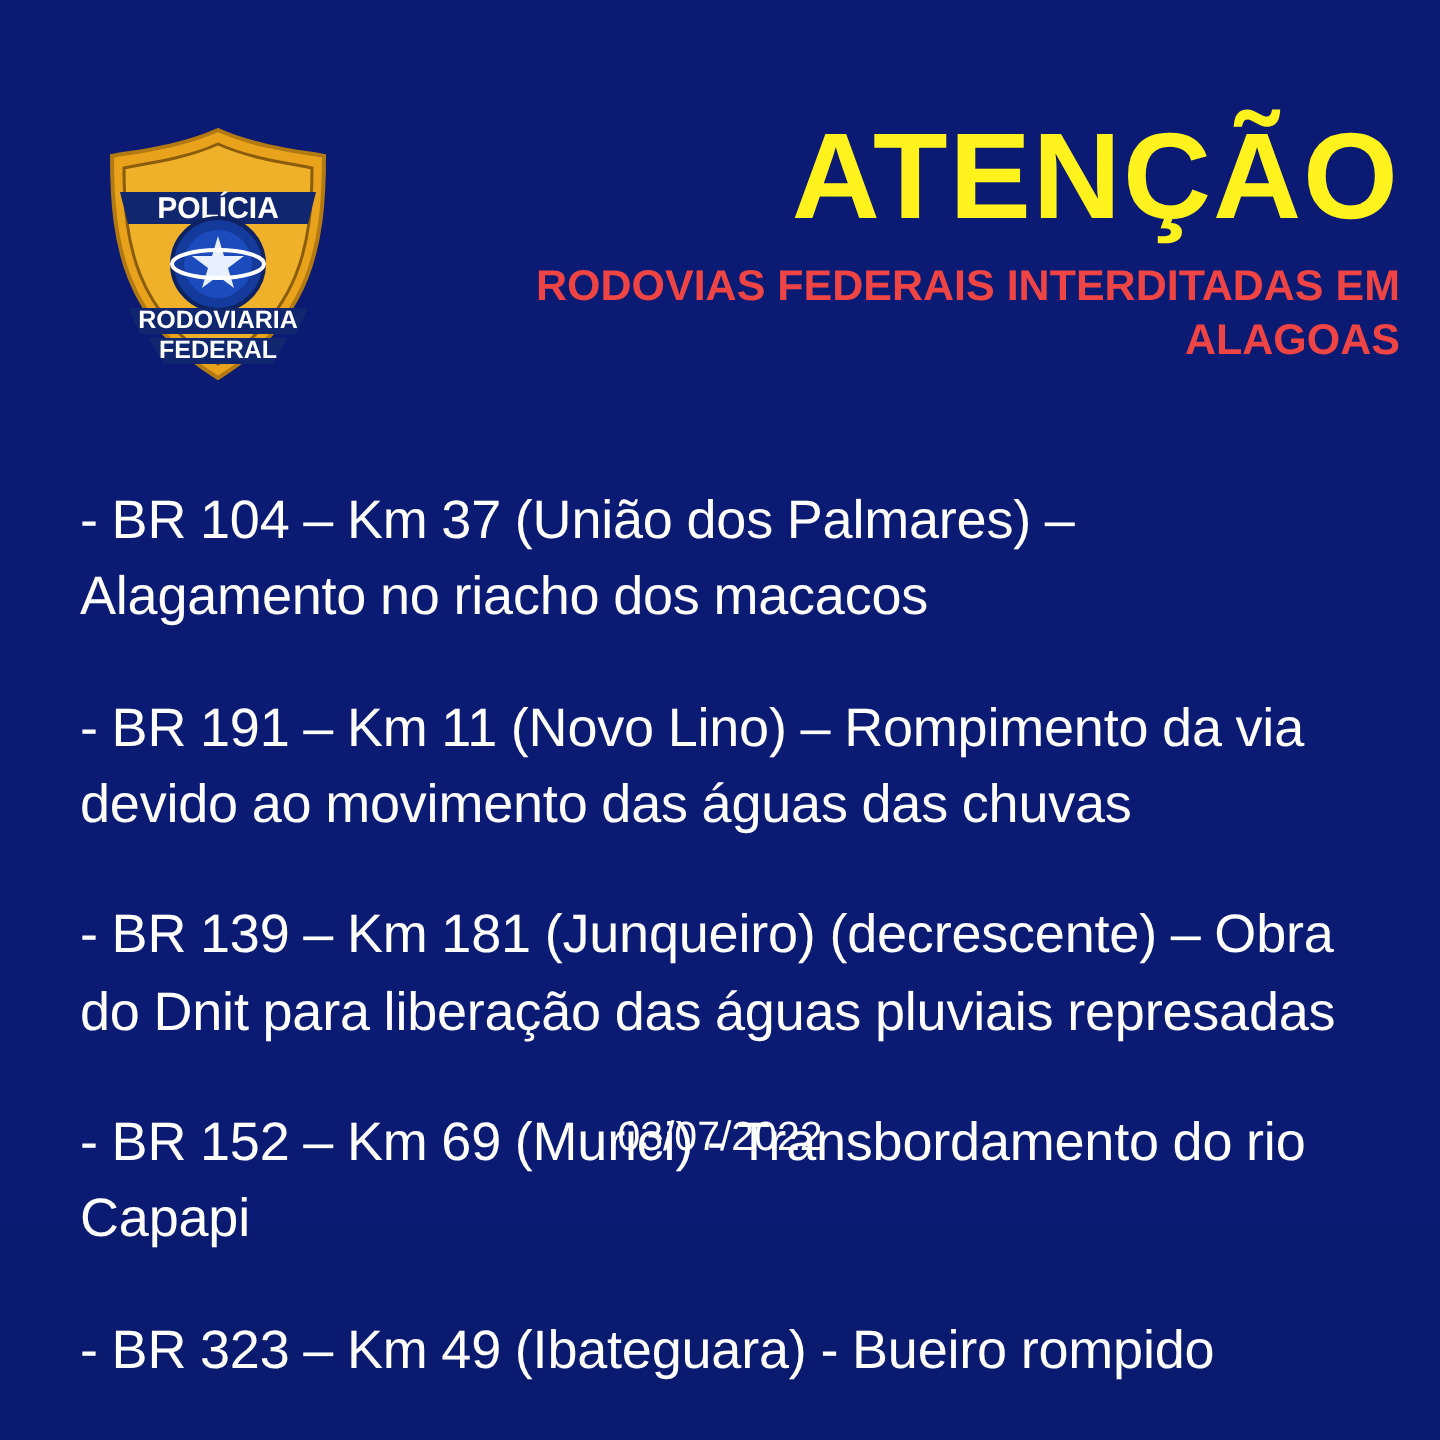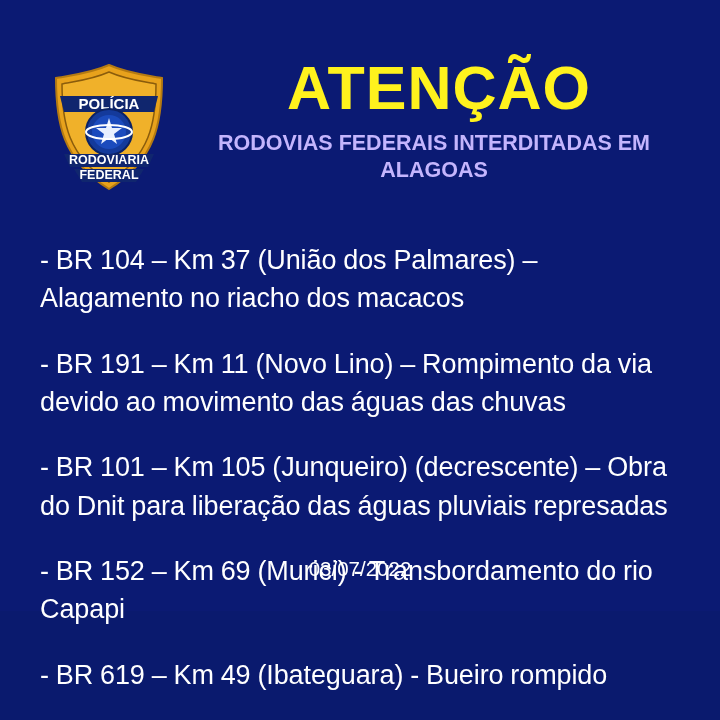--- a/index.html
+++ b/index.html
@@ -39,39 +39,39 @@
     height: 130px;
   }
 
   .logo svg { display: block; }
 
   .title-block {
     position: absolute;
     left: 150px;
     right: 20px;
     top: 56px;
-    text-align: center;
+    text-align: right;
   }
 
   .atencao {
     font-size: 61px;
     font-weight: bold;
     color: #fff21d;
     letter-spacing: 1px;
     line-height: 1.05;
     margin: 0;
     padding-left: 28px;
   }
 
   .subtitle {
     margin: 10px 0 0 0;
     padding-left: 18px;
     font-size: 21.5px;
     font-weight: bold;
-    color: #c4b5fd;
+    color: #ef4444;
     line-height: 1.25;
   }
 
   
   .list {
     position: absolute;
     top: 214px;
     left: 0;
     right: 0;
     padding: 0 40px 0 40px;
@@ -132,23 +132,23 @@
 
     <div class="title-block">
       <h1 class="atencao">ATENÇÃO</h1>
       <h2 class="subtitle">RODOVIAS FEDERAIS INTERDITADAS EM ALAGOAS</h2>
     </div>
   </div>
 
   <div class="list">
     <p class="entry">- BR 104 – Km 37 (União dos Palmares) – Alagamento no riacho dos macacos</p>
     <p class="entry">- BR 191 – Km 11 (Novo Lino) – Rompimento da via devido ao movimento das águas das chuvas</p>
-    <p class="entry">- BR 101 – Km 105 (Junqueiro) (decrescente) – Obra do Dnit para liberação das águas pluviais represadas</p>
+    <p class="entry">- BR 139 – Km 181 (Junqueiro) (decrescente) – Obra do Dnit para liberação das águas pluviais represadas</p>
     <p class="entry">- BR 152 – Km 69 (Murici) - Transbordamento do rio Capapi</p>
-    <p class="entry">- BR 619 – Km 49 (Ibateguara) - Bueiro rompido</p>
+    <p class="entry">- BR 323 – Km 49 (Ibateguara) - Bueiro rompido</p>
     <p class="entry">- BR 316 – Km 157 (Dois Riachos) – Erosão na base da ponte do rio dois riachos</p>
   </div>
 
   <div class="footer">
     <div>03/07/2022</div>
   </div>
 
 </div>
 
 </body></html>

